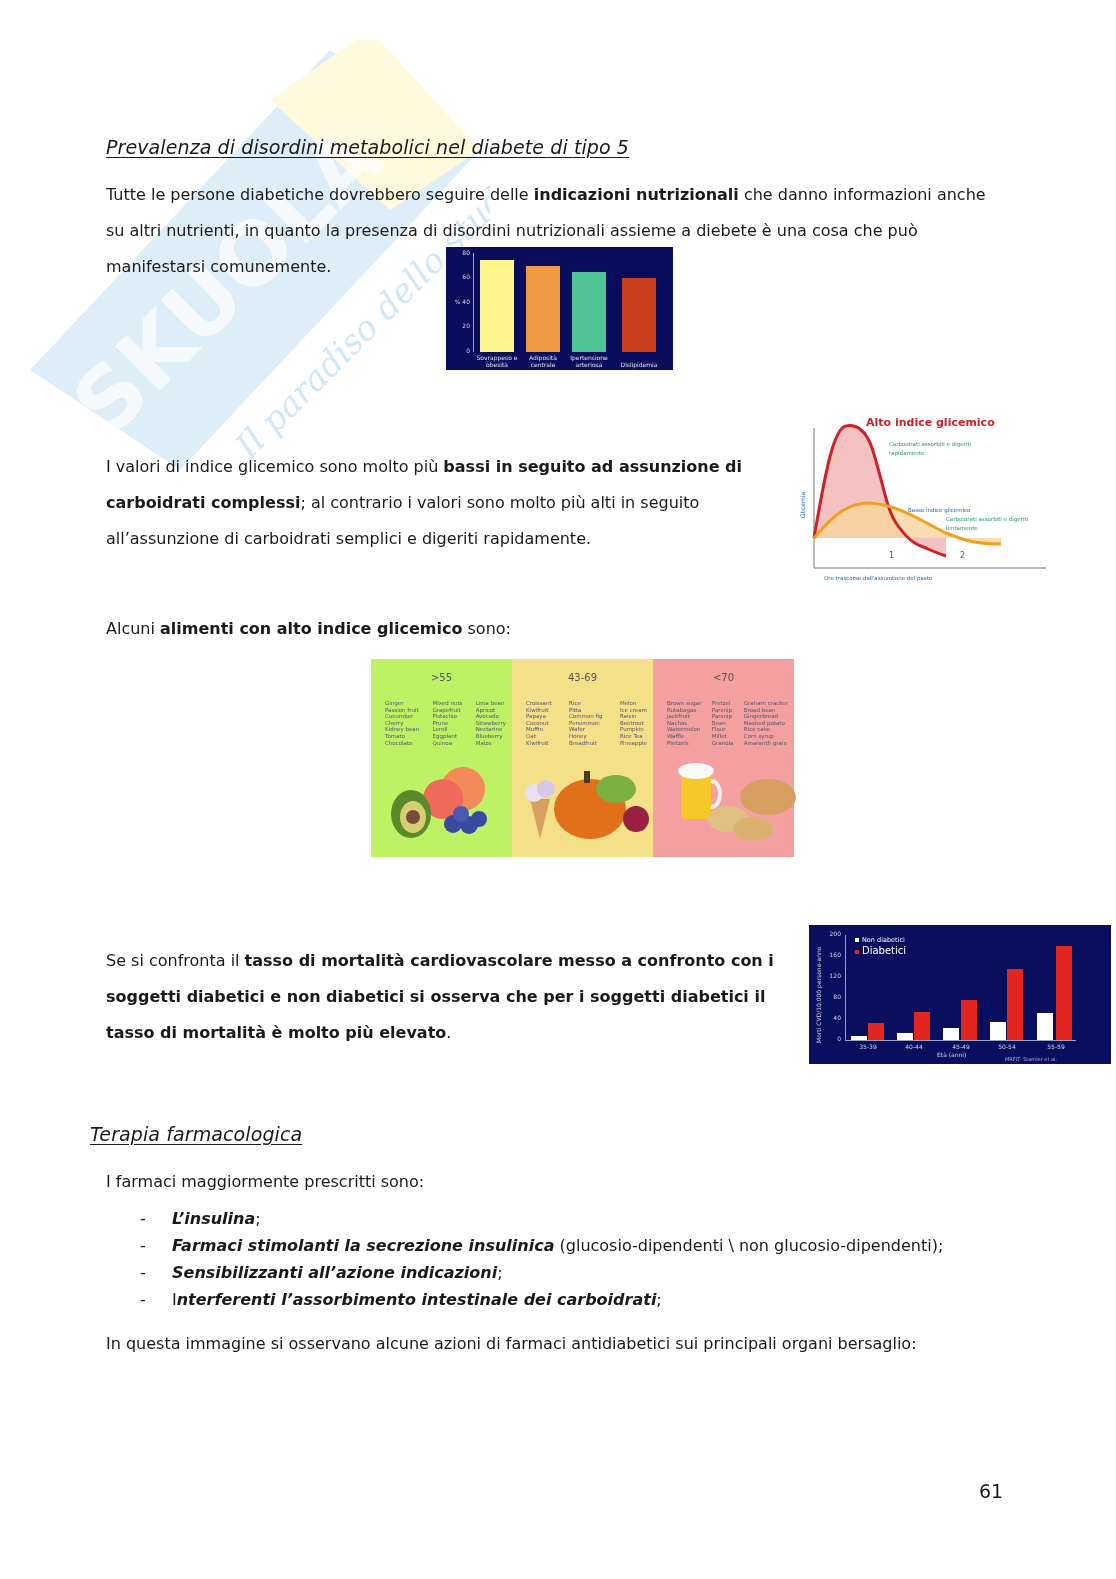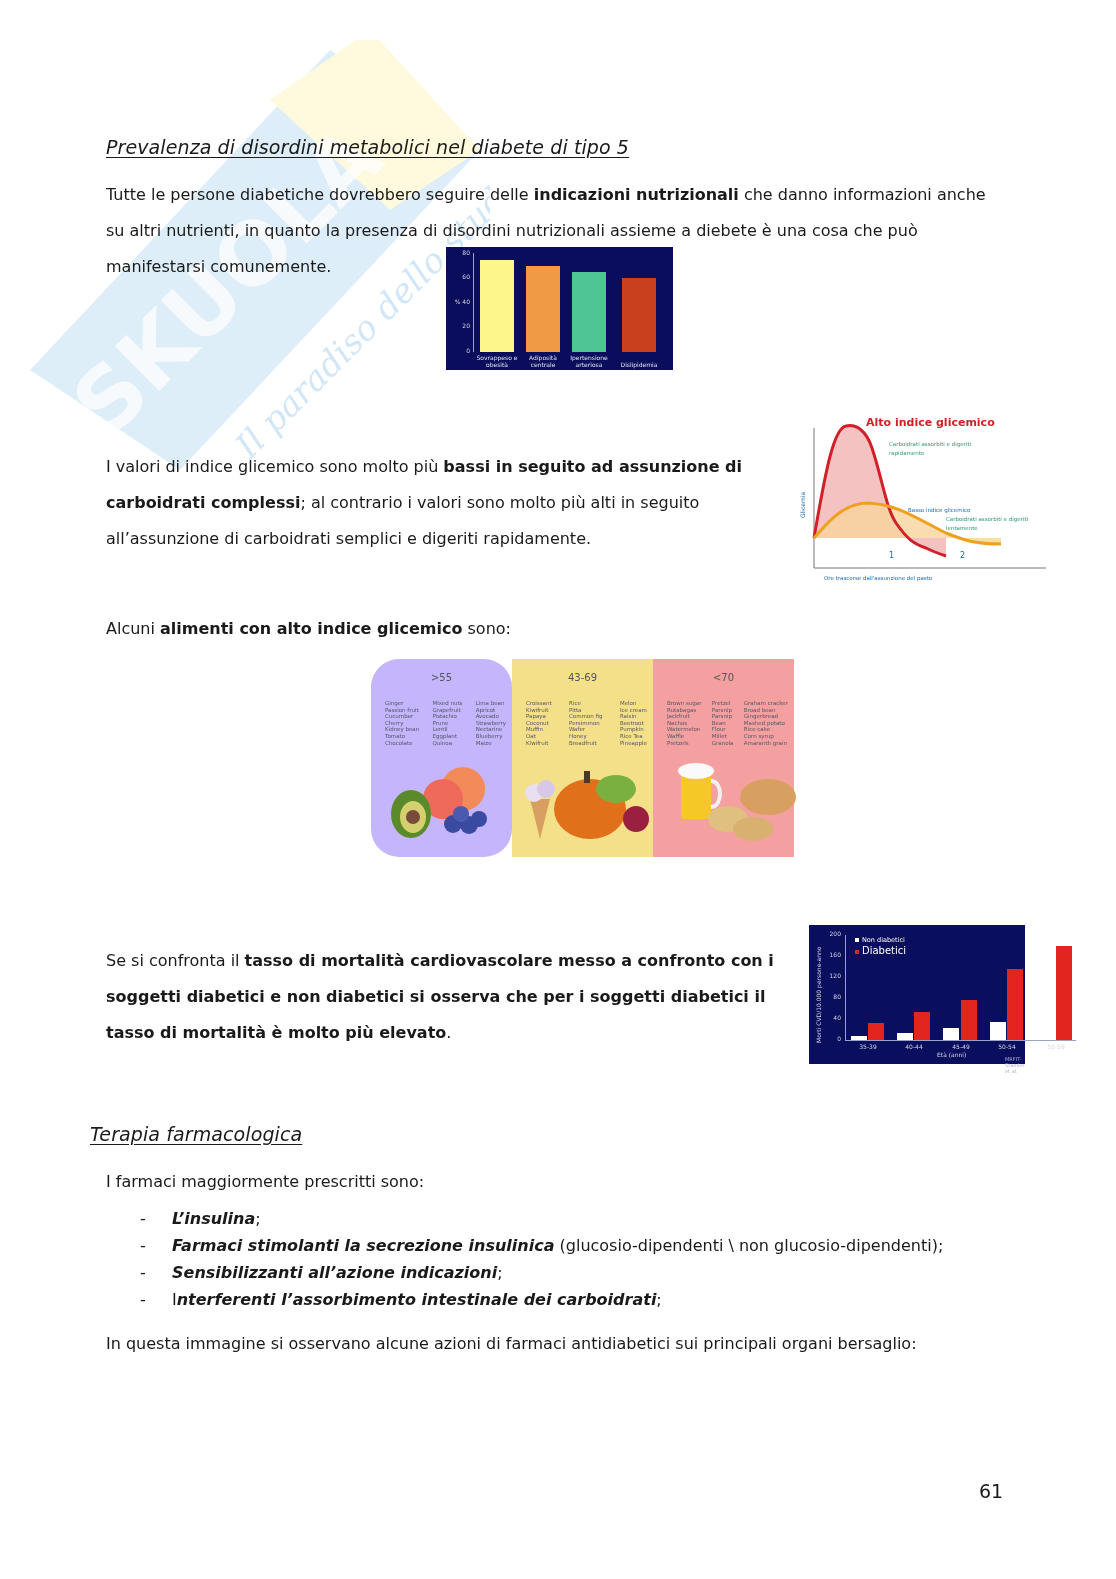--- a/index.html
+++ b/index.html
@@ -20,21 +20,21 @@
   .chart1 .bar { position:absolute; bottom:18px; width:34px; }
   .chart1 .cat { position:absolute; bottom:2px; width:50px; font-size:6px; color:#e4e4f0; text-align:center; line-height:7px; }
   
   .gly { left:796px; top:408px; width:260px; height:182px;text-decoration:underline; }
   
   .food { left:371px; top:659px; width:423px; height:198px; display:flex; }
   .food .col { flex:1; position:relative; }
   .food .head { position:absolute; top:13px; width:100%; text-align:center; font-size:10px; color:#555; }
   .food .items { position:absolute; top:41px; left:14px; right:6px; display:flex; justify-content:space-between; font-size:5.5px; line-height:6.6px; color:#556; }
   
-  .chart2 { left:809px; top:925px; width:216px; height:139px; background:#0a0e5e; }
+  .chart2 { left:809px; top:925px; width:302px; height:139px; background:#0a0e5e; }
   .chart2 .yt { position:absolute; left:20px; font-size:6px; color:#d6d6e8; width:12px; text-align:right; }
   .chart2 .bar { position:absolute; width:16px; }
   .chart2 .cat { position:absolute; font-size:6px; color:#d6d6e8; width:30px; text-align:center; }
 </style>
 </head>
 <body>
 
 <svg class="abs watermark" viewBox="0 0 470 430">
   <g opacity="0.18">
     <polygon points="10,330 310,10 460,110 160,430" fill="#4aa0e0"></polygon>
@@ -90,21 +90,21 @@
     <text x="164" y="150" font-size="8" fill="#1a6ab0" font-family="DejaVu Sans, sans-serif">2</text>
     <text x="28" y="172" font-size="5.5" fill="#1a6ab0" font-family="DejaVu Sans, sans-serif">Ore trascorse dall'assunzione del pasto</text>
   </svg>
 </div>
 
 <div class="abs p" style="left:106px;top:611px;">
   <span>Alcuni </span><b>alimenti con alto indice glicemico</b><span> sono:</span>
 </div>
 
 <div class="abs food">
-  <div class="col" style="background:#c4b5fd;border-radius:28px;">
+  <div class="col" style="background:#bef264;">
     <div class="head">&gt;55</div>
     <div class="items">
       <div>
           <div>Ginger</div>
           <div>Passion fruit</div>
           <div>Cucumber</div>
           <div>Cherry</div>
           <div>Kidney bean</div>
           <div>Tomato</div>
           <div>Chocolate</div>

